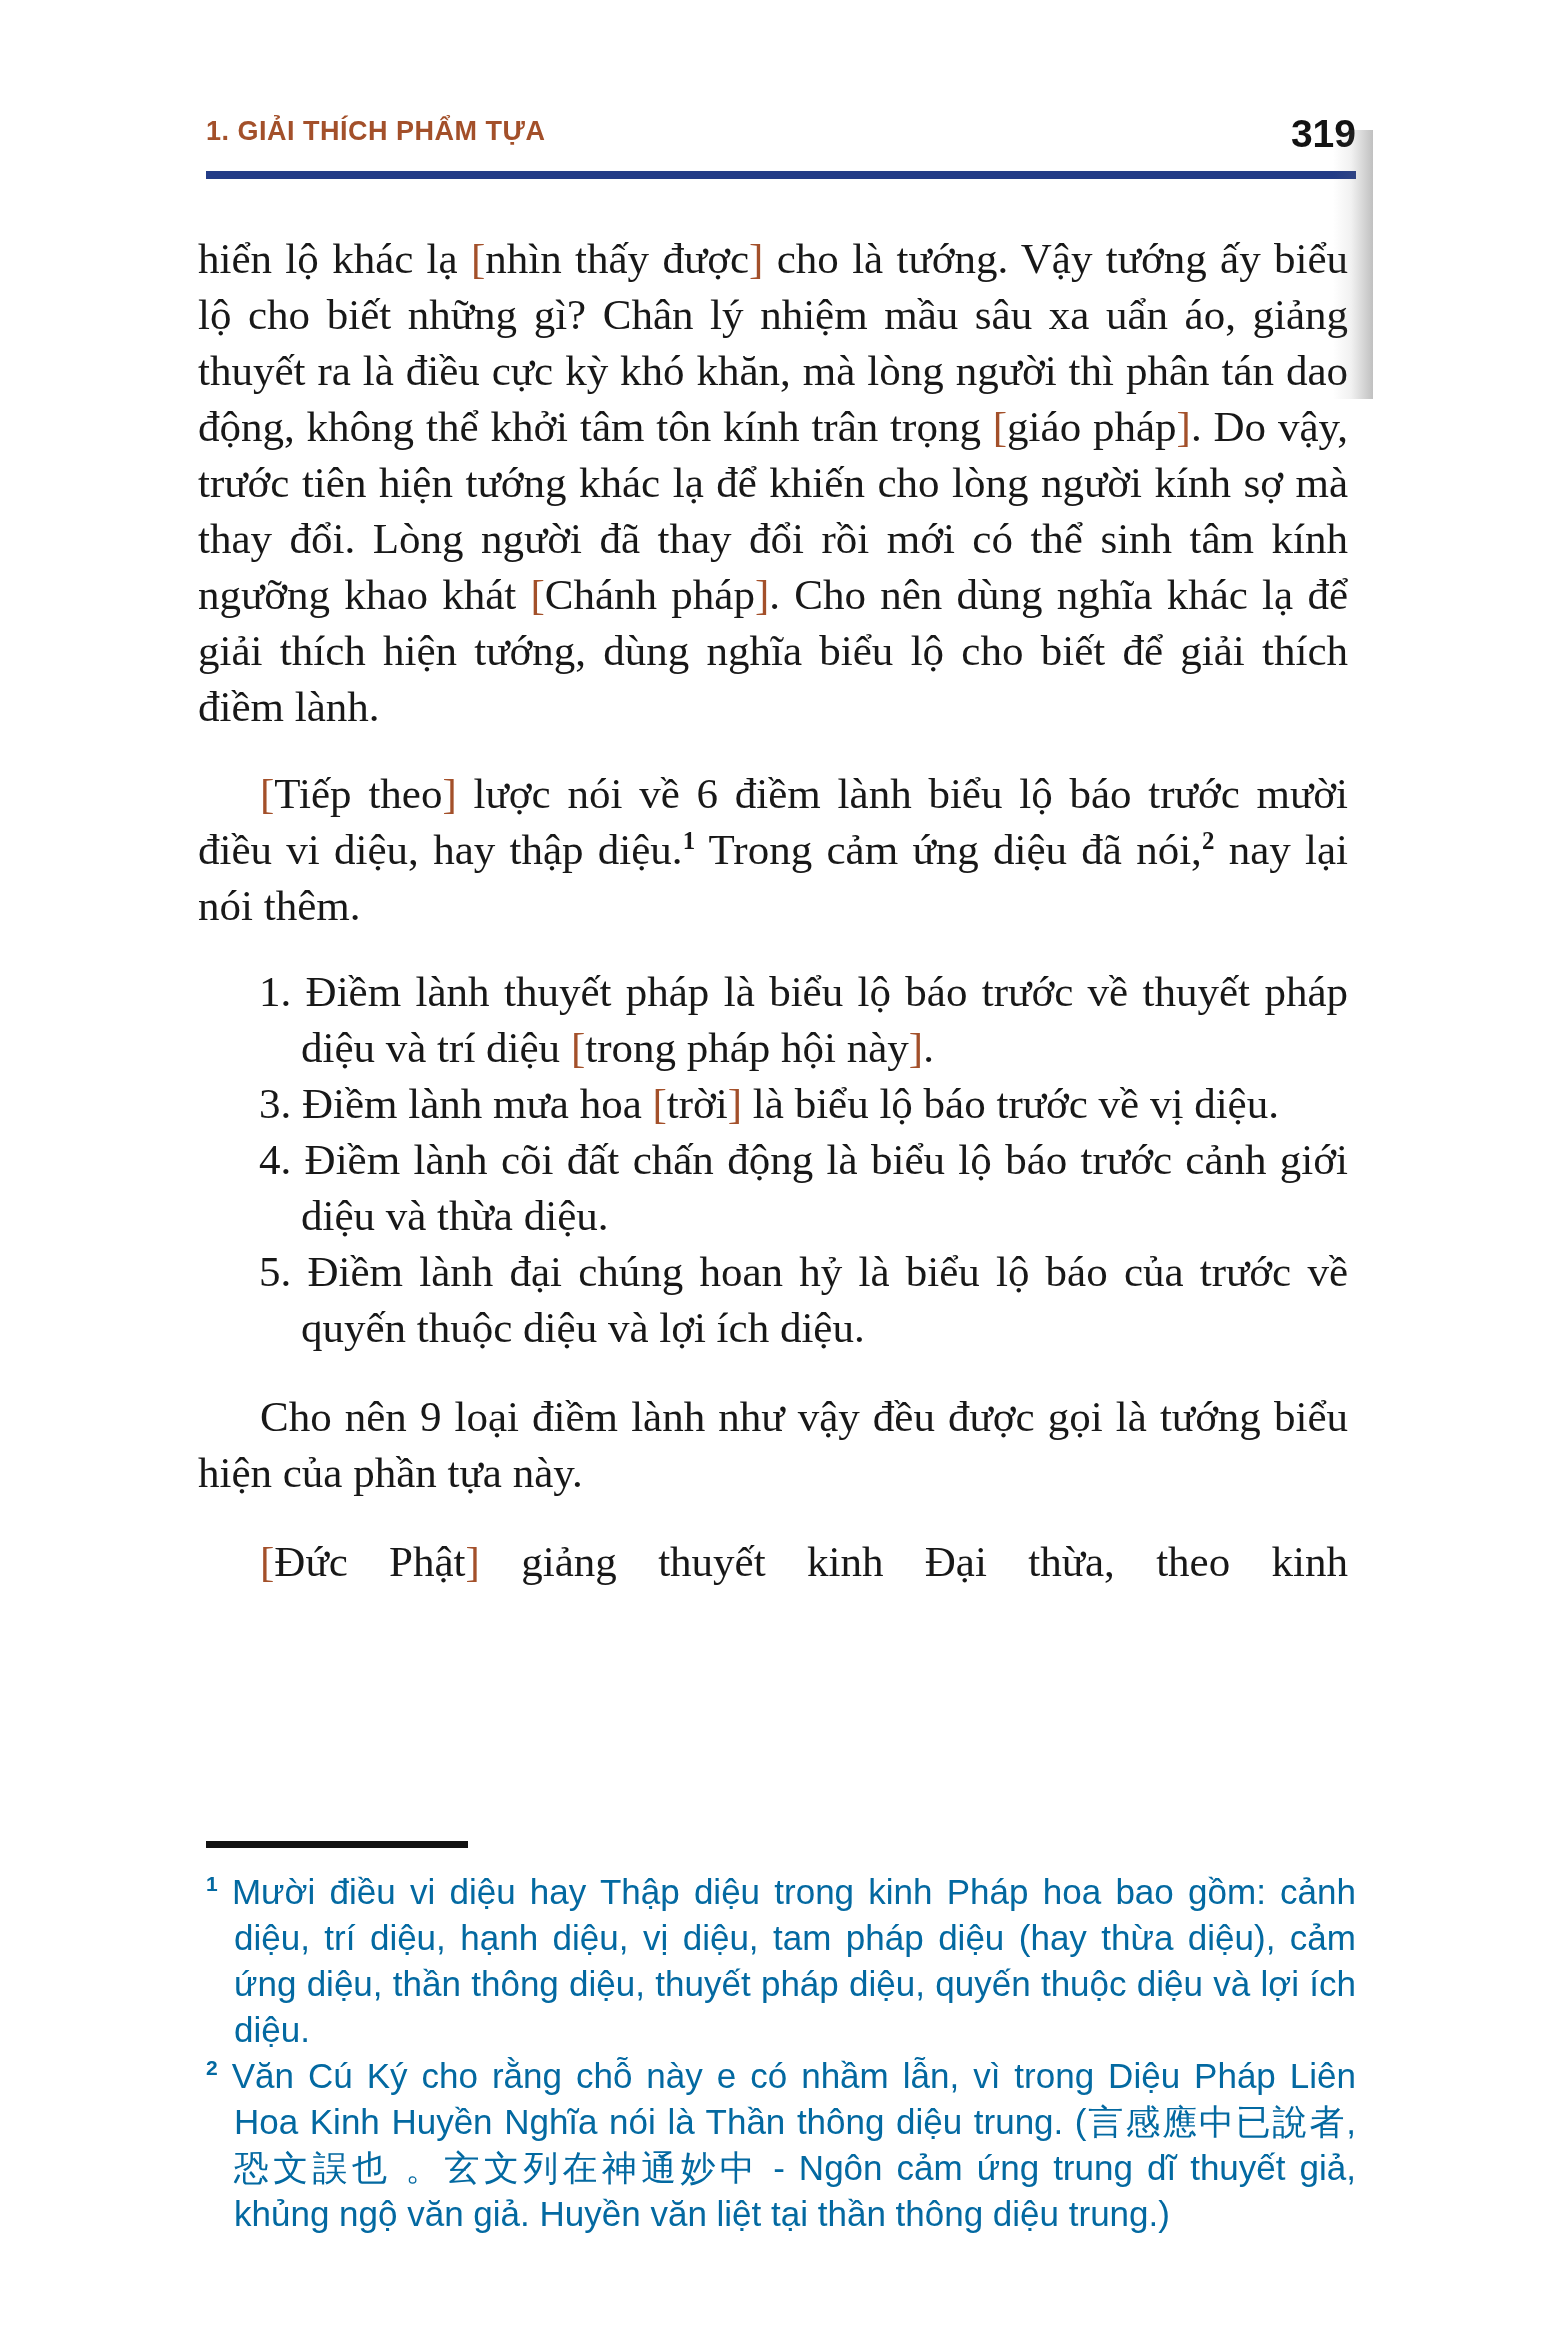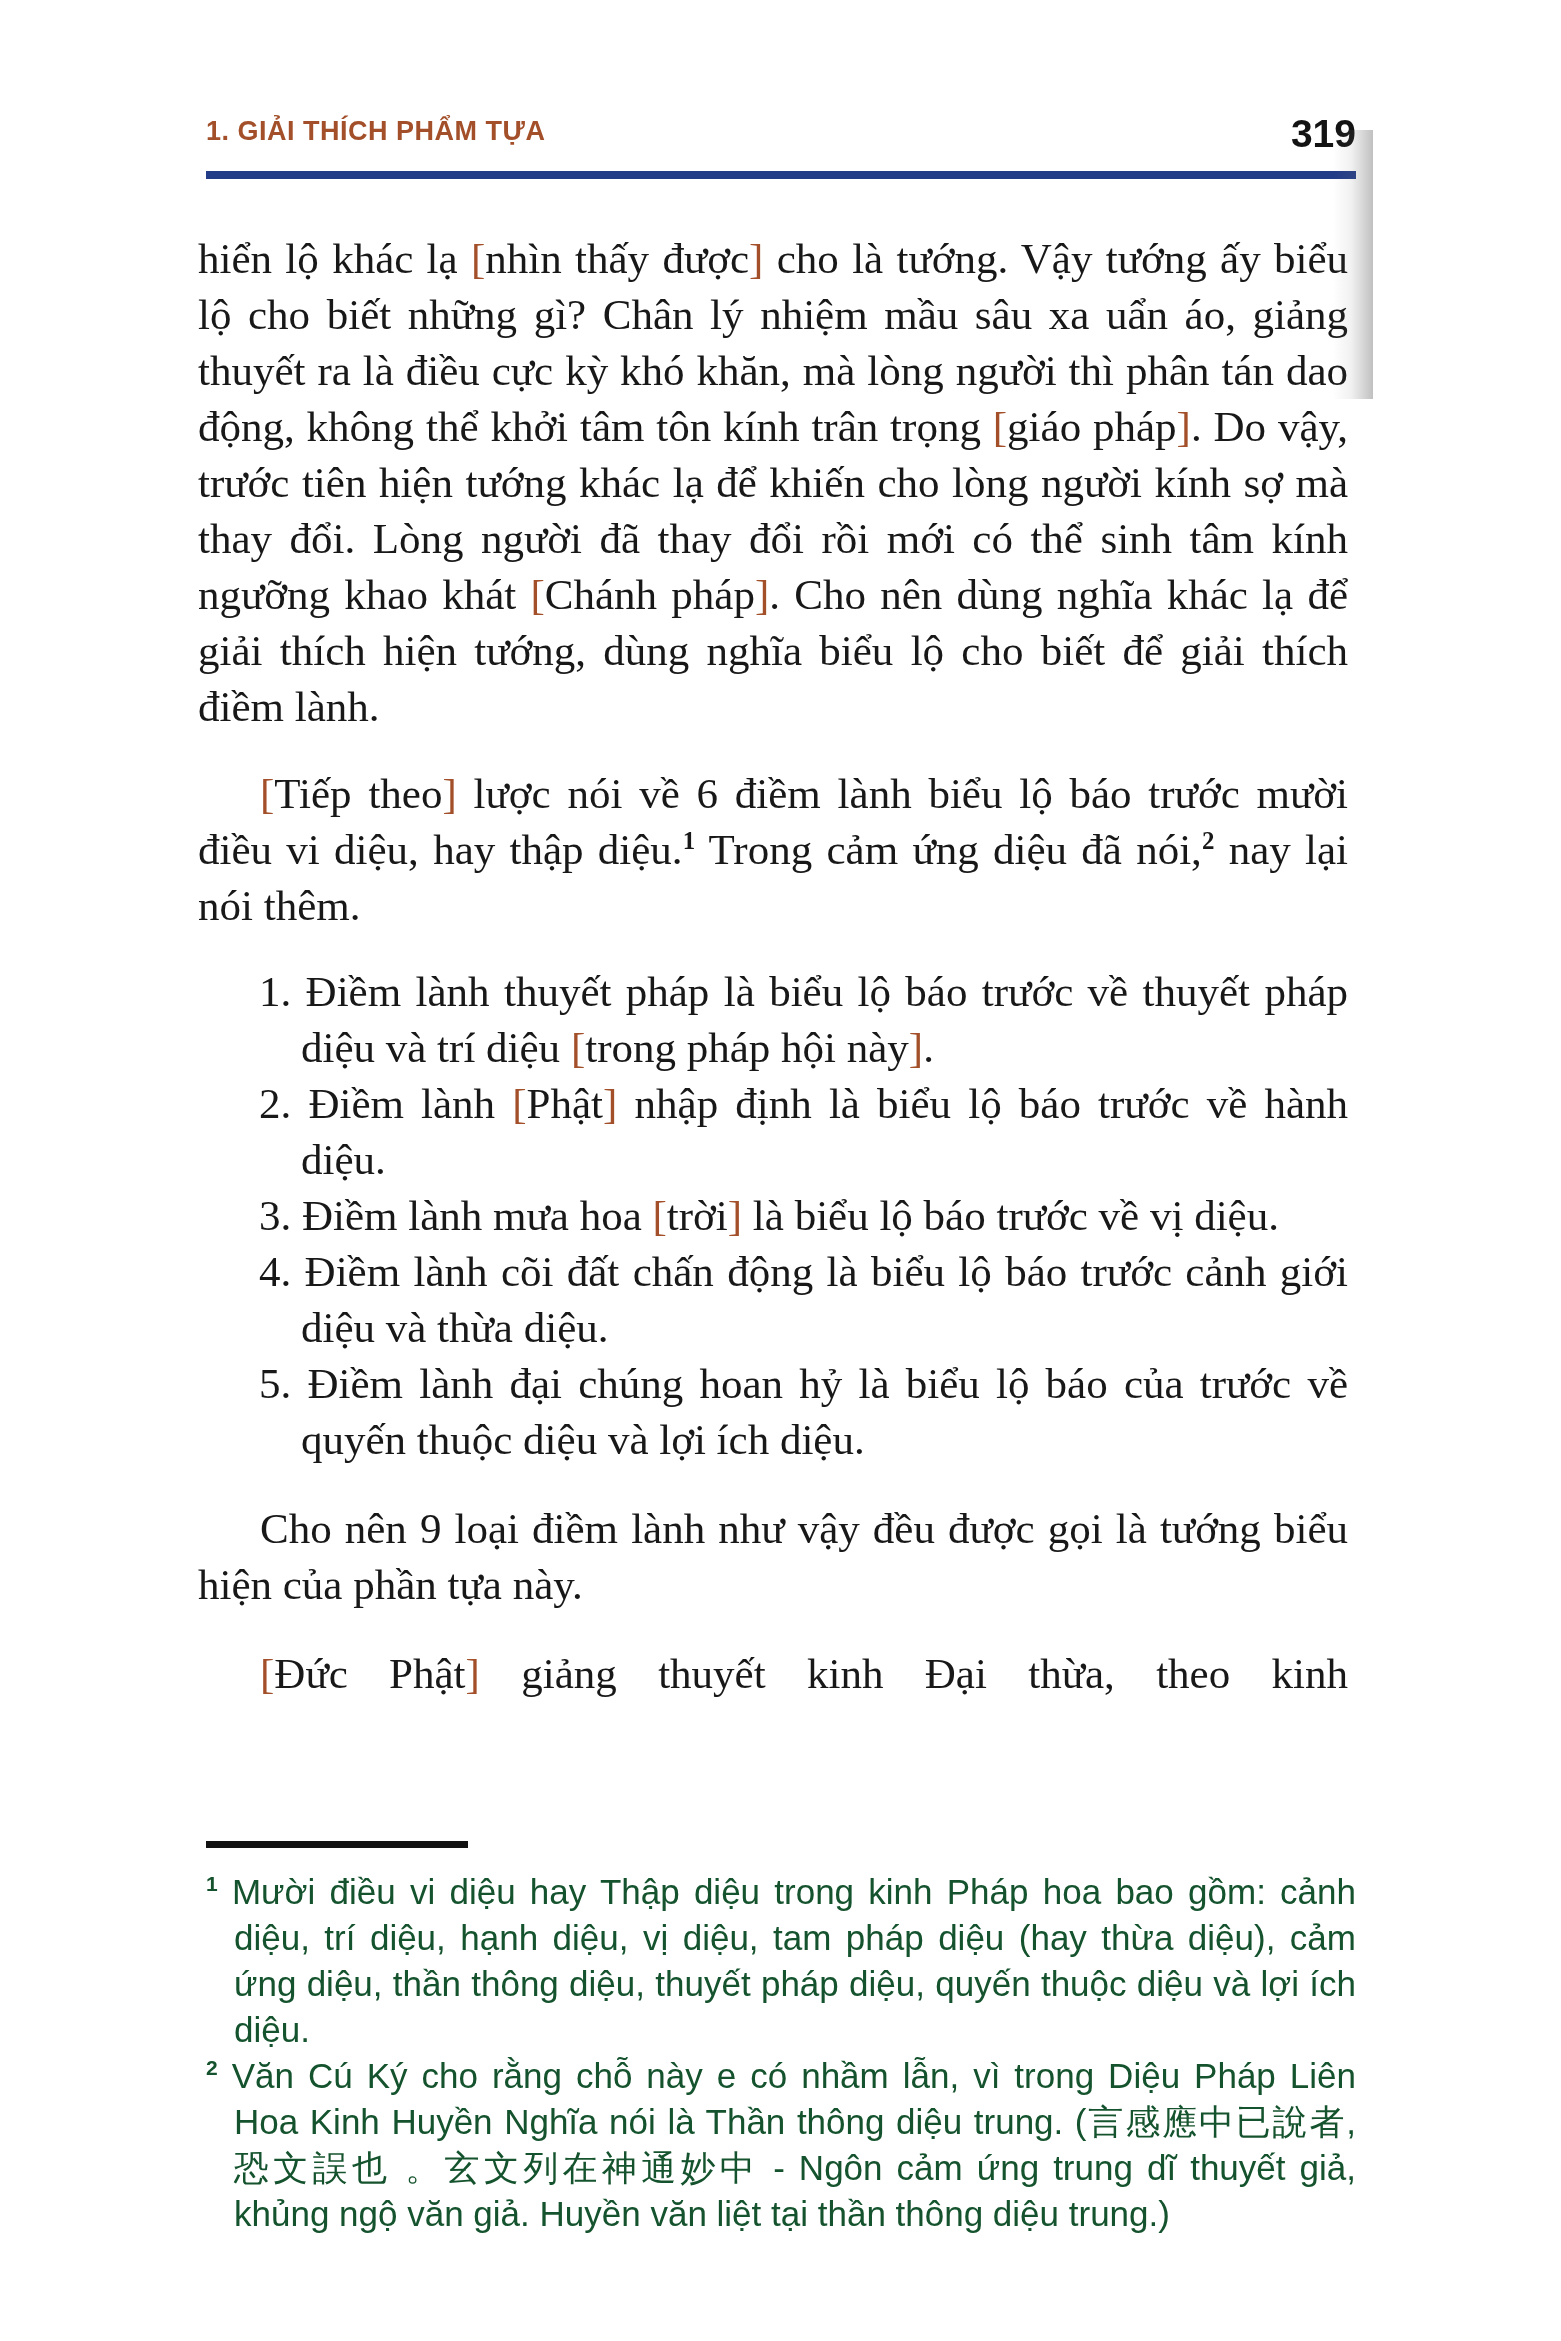--- a/index.html
+++ b/index.html
@@ -78,21 +78,21 @@
   }
   .bk{color:var(--accent);}
   
   .footnotes{
     position:absolute;
     left:206px; top:1841px;
     width:1150px;
     font-family:"Liberation Sans","DejaVu Sans",sans-serif;
     font-size:35px;
     line-height:46px;
-    color:#14532d;
+    color:#0369a1;
   }
   .footnote-separator{
     width:262px; height:7px;
     background:#121212;
     margin-bottom:21px;
   }
   .footnote{
     padding-left:28px;
     text-indent:-28px;
     text-align:justify;
@@ -119,21 +119,20 @@
 
   <div class="header-rule"></div>
 
   <div class="body-text">
     <div id="paragraphs">
         <p class="para flush">hiển lộ khác lạ <span class="bk">[</span>nhìn thấy được<span class="bk">]</span> cho là tướng. Vậy tướng ấy biểu lộ cho biết những gì? Chân lý nhiệm mầu sâu xa uẩn áo, giảng thuyết ra là điều cực kỳ khó khăn, mà lòng người thì phân tán dao động, không thể khởi tâm tôn kính trân trọng <span class="bk">[</span>giáo pháp<span class="bk">]</span>. Do vậy, trước tiên hiện tướng khác lạ để khiến cho lòng người kính sợ mà thay đổi. Lòng người đã thay đổi rồi mới có thể sinh tâm kính ngưỡng khao khát <span class="bk">[</span>Chánh pháp<span class="bk">]</span>. Cho nên dùng nghĩa khác lạ để giải thích hiện tướng, dùng nghĩa biểu lộ cho biết để giải thích điềm lành.</p>
         <p class="para indent"><span class="bk">[</span>Tiếp theo<span class="bk">]</span> lược nói về 6 điềm lành biểu lộ báo trước mười điều vi diệu, hay thập diệu.<sup>1</sup> Trong cảm ứng diệu đã nói,<sup>2</sup> nay lại nói thêm.</p>
       </div>
     <div id="numbered-list">
         <div class="list-item"><span>1.</span> Điềm lành thuyết pháp là biểu lộ báo trước về thuyết pháp diệu và trí diệu <span class="bk">[</span>trong pháp hội này<span class="bk">]</span>.</div>
-        <div class="list-item"><span>2.</span> Điềm lành <span class="bk">[</span>Phật<span class="bk">]</span> nhập định là biểu lộ báo trước về hành diệu.</div>
         <div class="list-item"><span>3.</span> Điềm lành mưa hoa <span class="bk">[</span>trời<span class="bk">]</span> là biểu lộ báo trước về vị diệu.</div>
         <div class="list-item"><span>4.</span> Điềm lành cõi đất chấn động là biểu lộ báo trước cảnh giới diệu và thừa diệu.</div>
         <div class="list-item"><span>5.</span> Điềm lành đại chúng hoan hỷ là biểu lộ báo của trước về quyến thuộc diệu và lợi ích diệu.</div>
       </div>
     <div id="closing">
         <p class="para indent">Cho nên 9 loại điềm lành như vậy đều được gọi là tướng biểu hiện của phần tựa này.</p>
         <p class="para indent stretch"><span class="bk">[</span>Đức Phật<span class="bk">]</span> giảng thuyết kinh Đại thừa, theo kinh</p>
       </div>
   </div>
 

